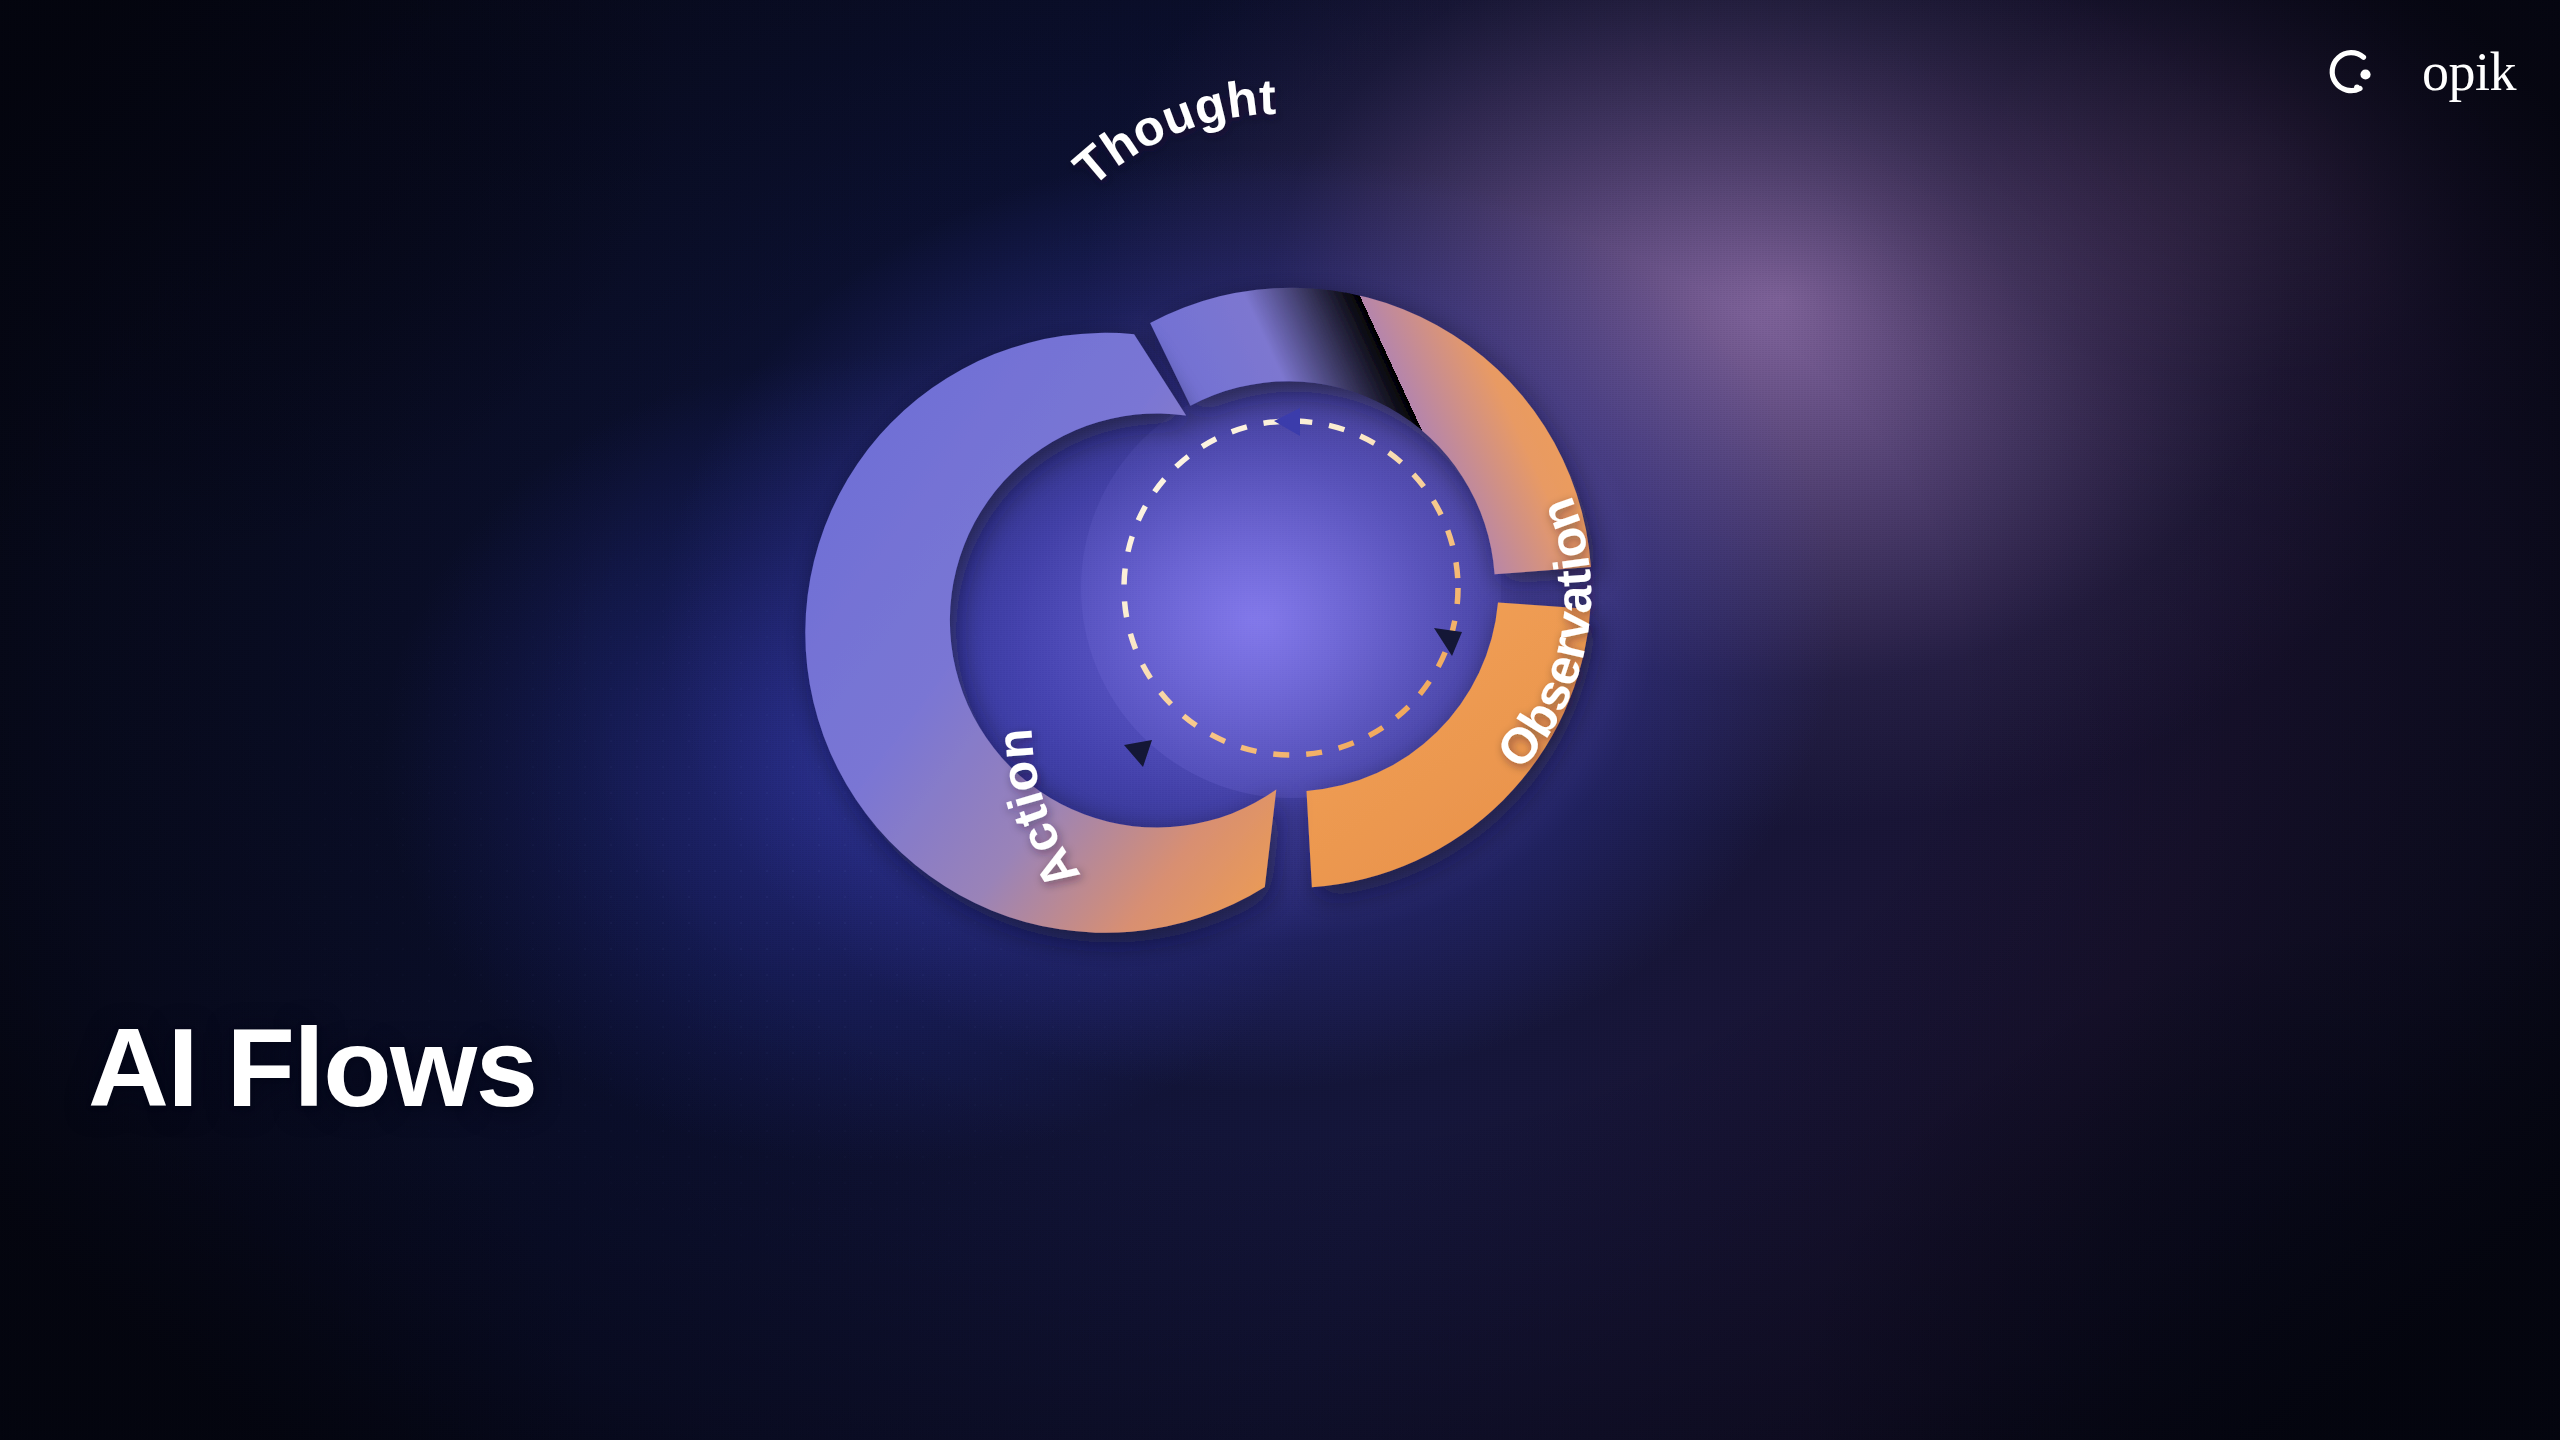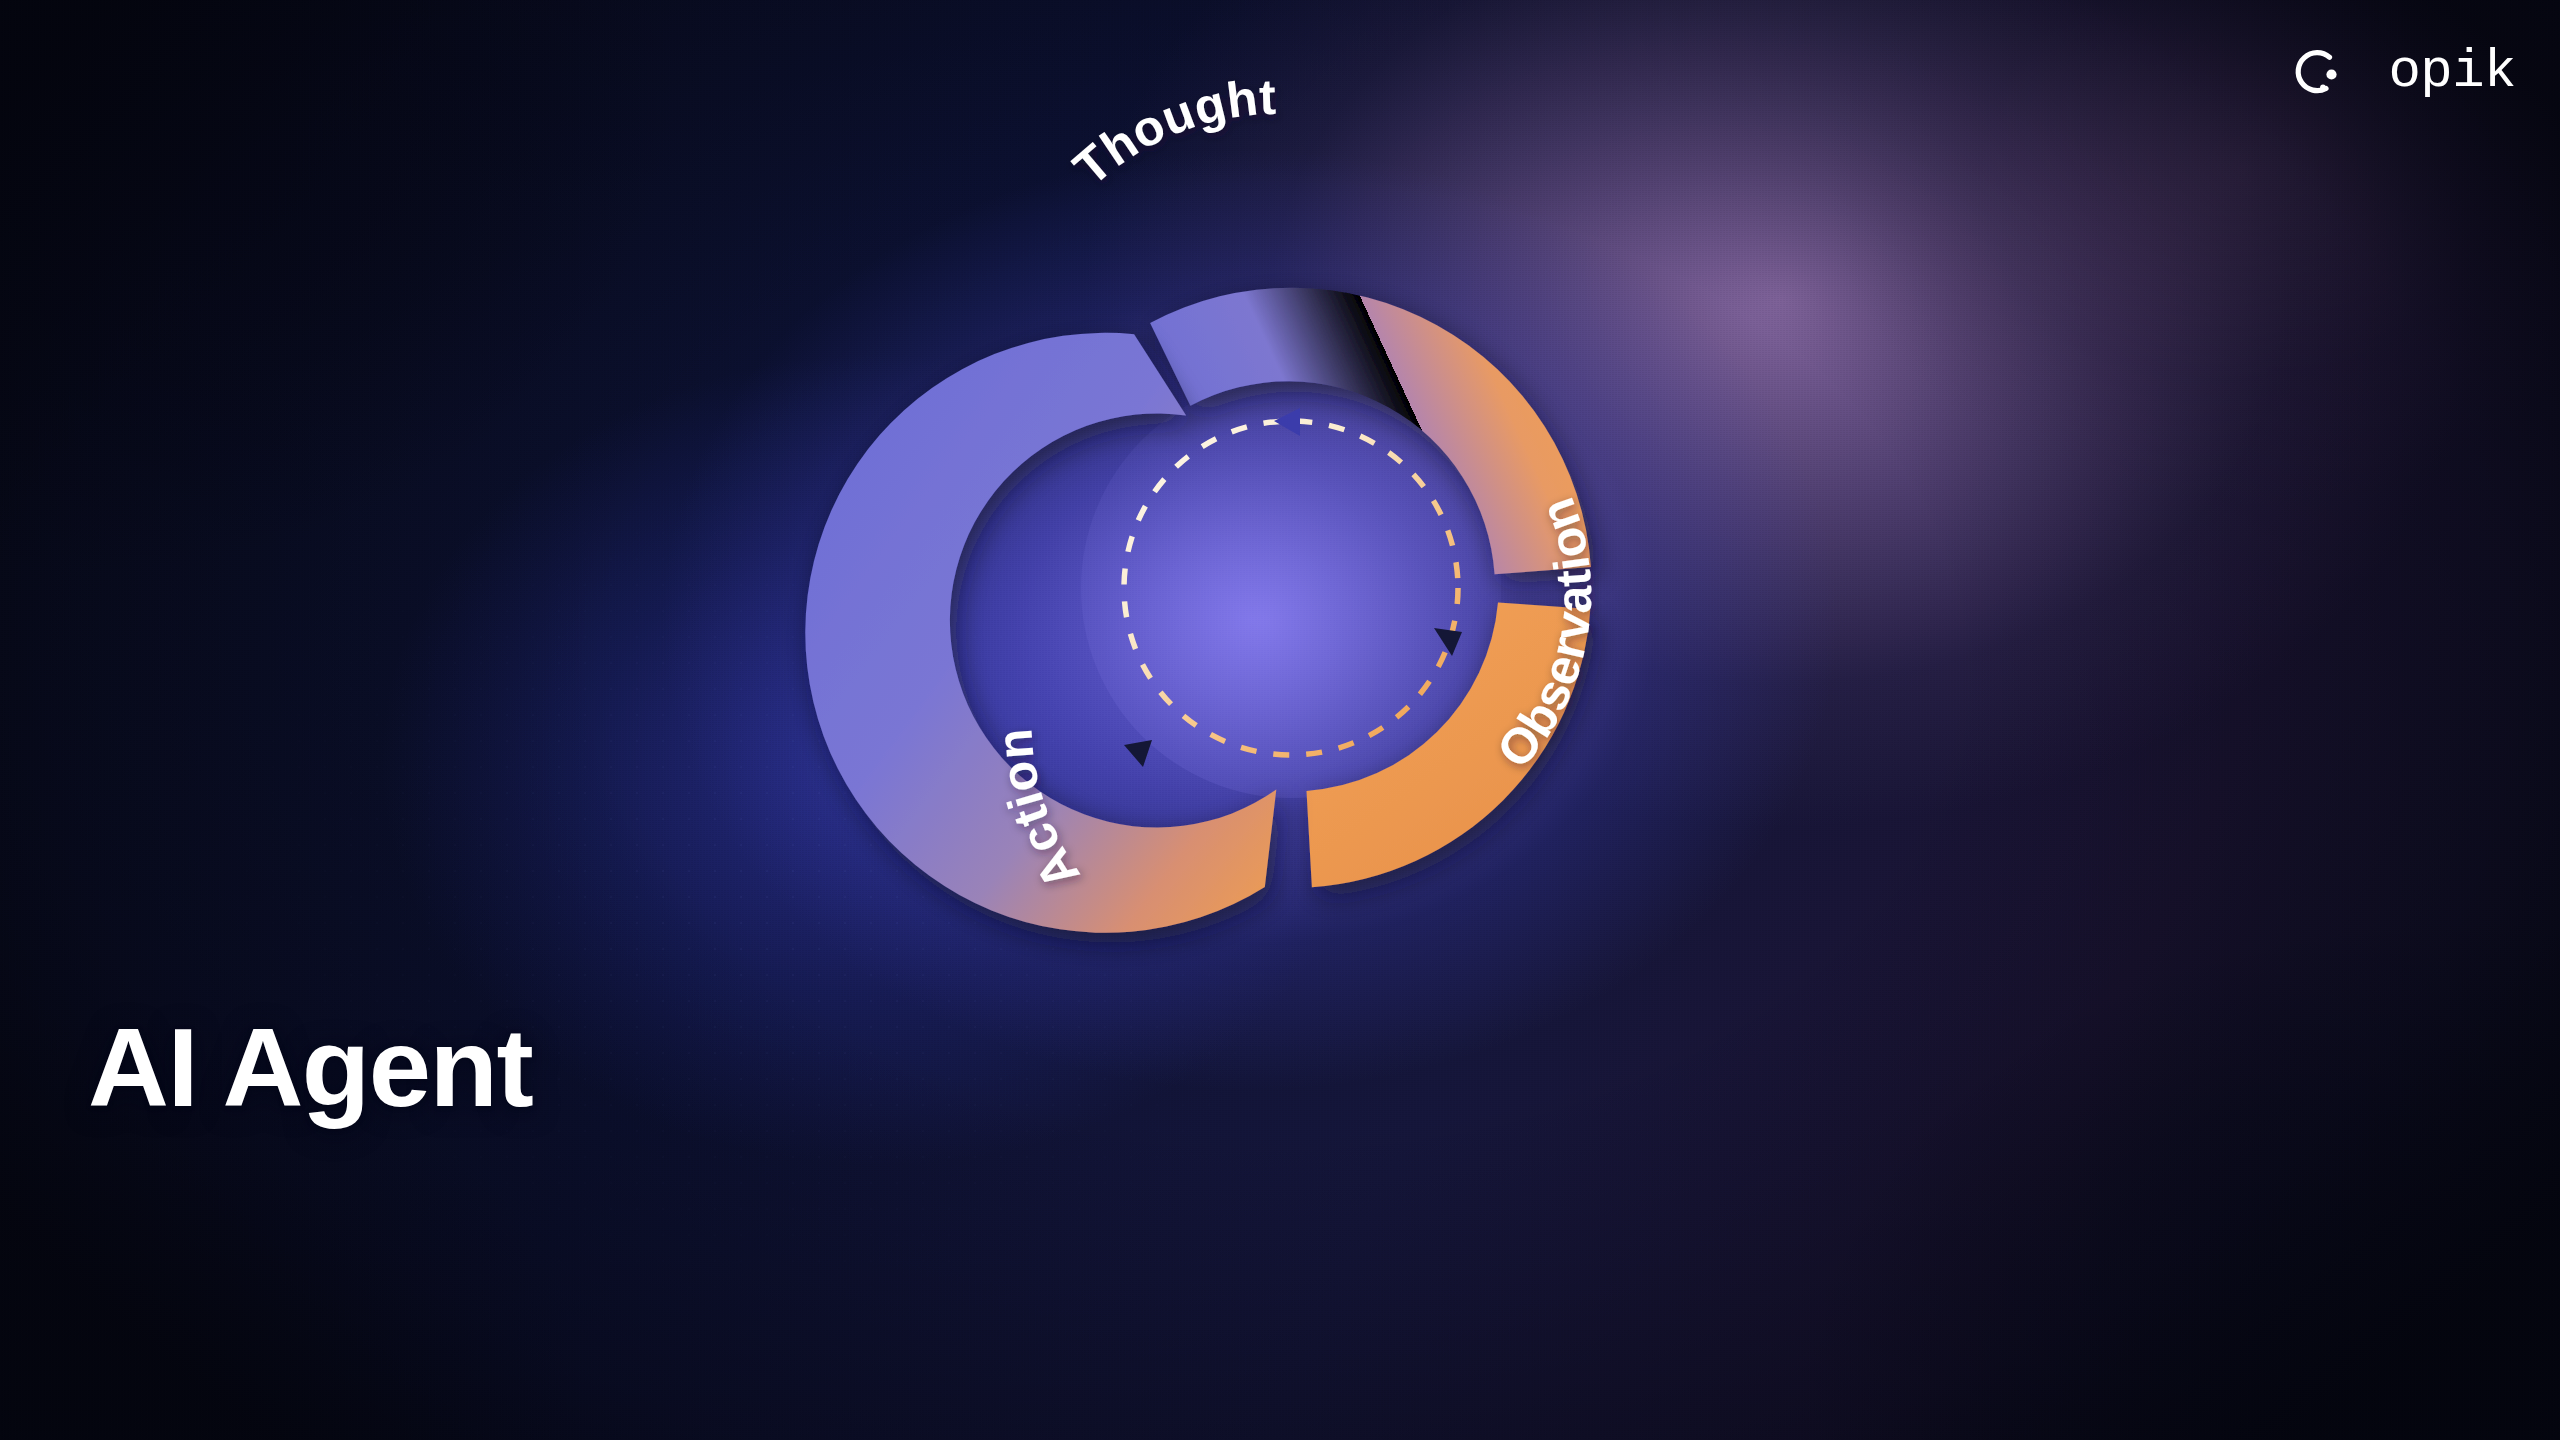--- a/index.html
+++ b/index.html
@@ -109,21 +109,21 @@
   #logo {
     position: absolute;
     right: 44px;
     top: 44px;
     display: flex;
     align-items: center;
     gap: 14px;
   }
   #logo .logo-word {
     color: #ffffff;
-    font-family: Liberation Mono, monospace;
+    font-family: Liberation Serif, serif;
     font-weight: 400;
     font-size: 54px;
     letter-spacing: -0.5px;
     line-height: 1;
     margin-left: 29px;
   }
 </style>
 </head>
 <body>
 
@@ -237,21 +237,21 @@
     <text font-family="Liberation Sans, sans-serif" font-size="50" font-weight="700" fill="#ffffff" letter-spacing="0.5" filter="url(#text-shadow)">
       <textPath href="#path-observation" startOffset="6%">Observation</textPath>
     </text>
 
     <text font-family="Liberation Sans, sans-serif" font-size="50" font-weight="700" fill="#ffffff" letter-spacing="0.5" filter="url(#text-shadow)">
       <textPath href="#path-action" startOffset="4%">Action</textPath>
     </text>
   </svg>
 
   <div id="headline">
-    <span class="hl-line">AI Agent</span>
+    <span class="hl-line">AI Flows</span>
   </div>
 
   <div id="logo">
     <svg width="56" height="56" viewBox="0 0 56 56">
       <path d="M 40.5 13.2 A 19 19 0 1 0 37.0 44.5" fill="none" stroke="#ffffff" stroke-width="5.2" stroke-linecap="round"></path>
       <circle cx="42.5" cy="30.5" r="5.1" fill="#ffffff"></circle>
       <circle cx="34.0" cy="43.3" r="2.9" fill="#ffffff"></circle>
     </svg>
     <span class="logo-word">opik</span>
   </div>

